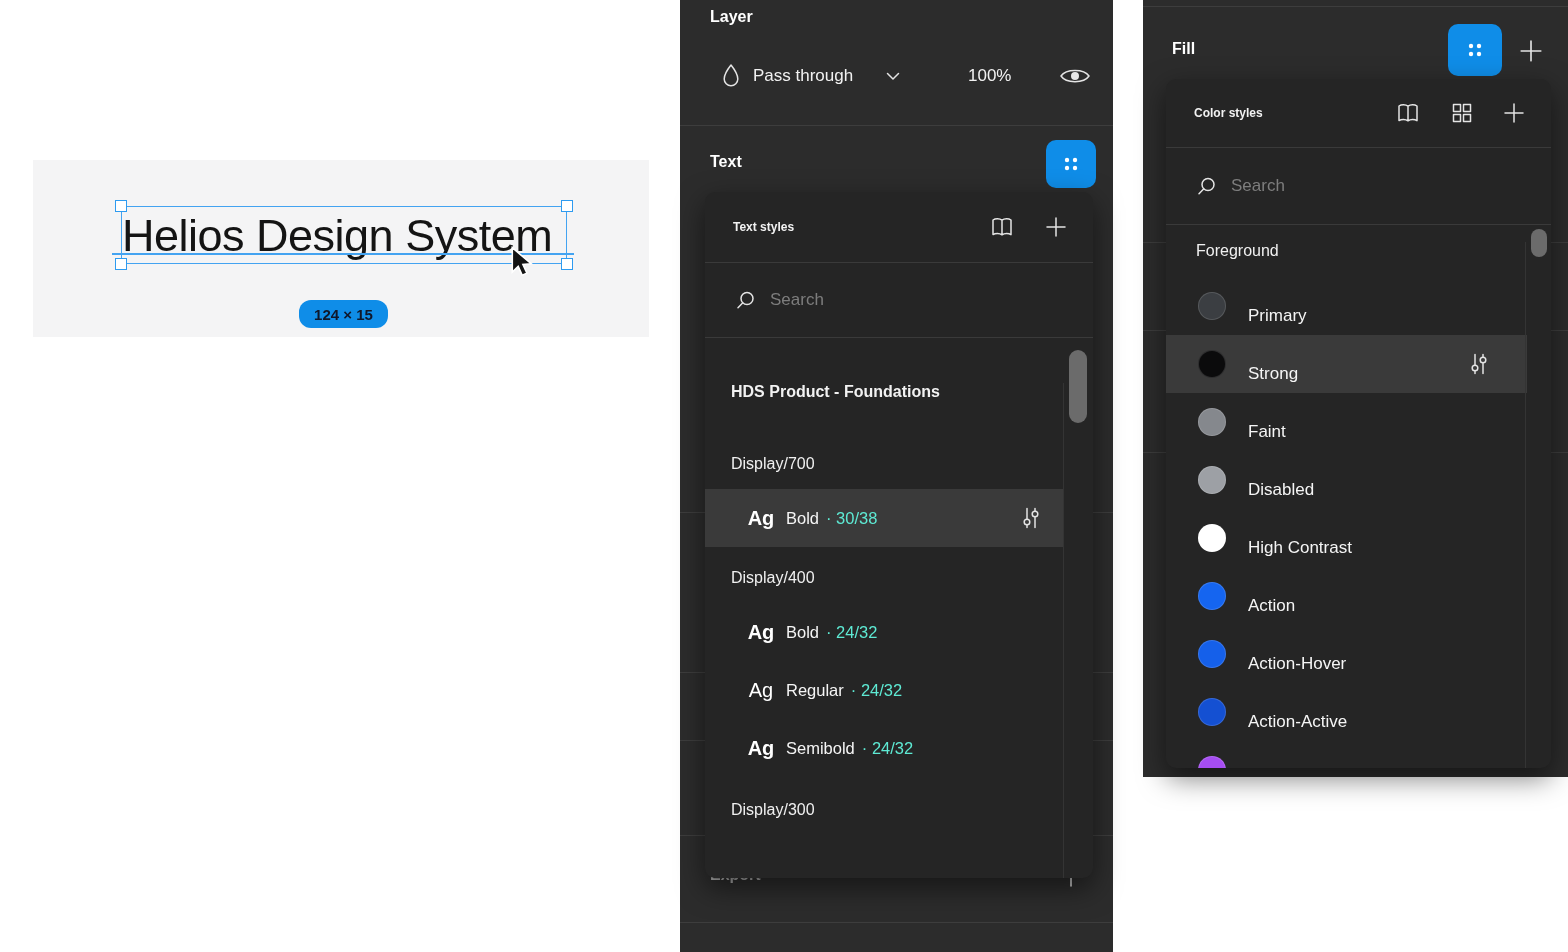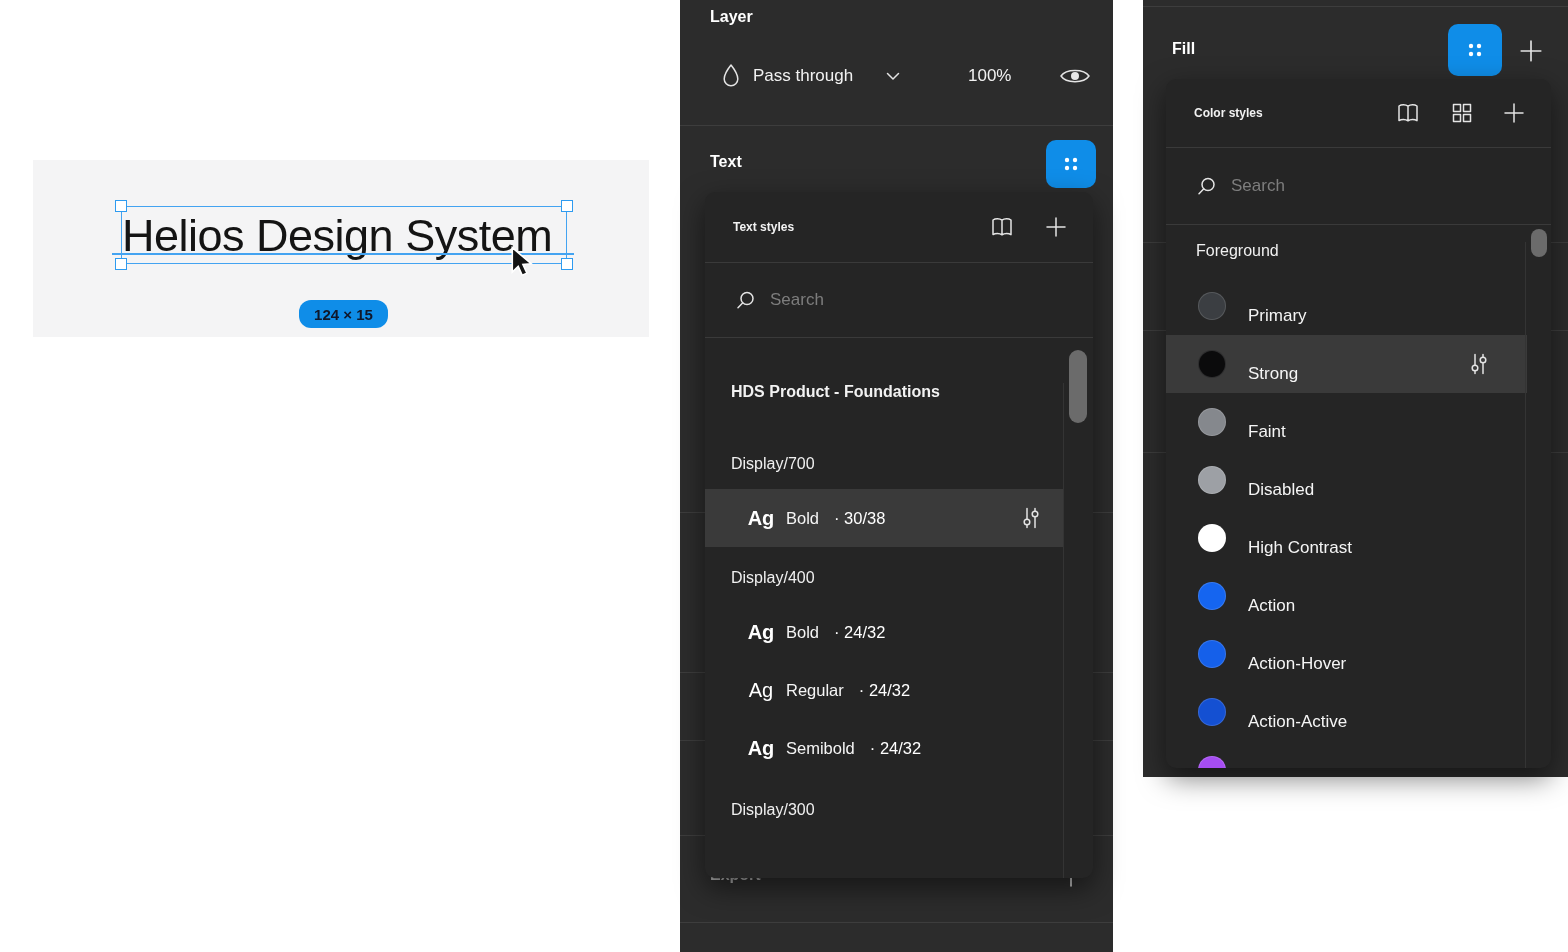--- a/index.html
+++ b/index.html
@@ -53,21 +53,21 @@
   .track-line { position:absolute; top:0; bottom:0; width:1px; background:#343434; }
   .thumb { position:absolute; background:#6b6b6b; border-radius:9px; z-index:6; }
 
   .lib-header { margin:45px 0 0 26px; font-size:16px; font-weight:bold; }
   .group-label { margin-left:26px; font-size:16px; color:#f0f0f0; }
   .style-row { height:58px; display:flex; align-items:center; padding-left:31px; width:calc(100% - 30px);text-align:center; }
   .style-row.sel { background:#3a3a3a; }
   .ag { width:50px; font-size:20px; color:#fff; }
   .w700 .ag { font-weight:700; } .w600 .ag { font-weight:600; } .w400 .ag { font-weight:400; }
   .style-name { font-size:16.5px; color:#f5f5f5; }
-  .style-size { font-size:16.5px; color:#ffffff; margin-left:15px; }
+  .style-size { font-size:16.5px; color:#5eead4; margin-left:7px; }
   .row-spacer { flex:1; }
 
   .cs-group { margin:17px 0 0 30px; font-size:16px; color:#f0f0f0; }
   .color-row { height:58px; display:flex; align-items:center; padding-left:32px; width:calc(100% - 24px); }
   .color-row.sel { background:#3a3a3a; }
   .swatch { width:28px; height:28px; border-radius:50%; border:1px solid rgba(255,255,255,.14);
             margin-right:22px; flex:none; }
   .cs-label { font-size:17px; color:#f5f5f5;margin-top:20px; }
 
   svg { display:block; }

